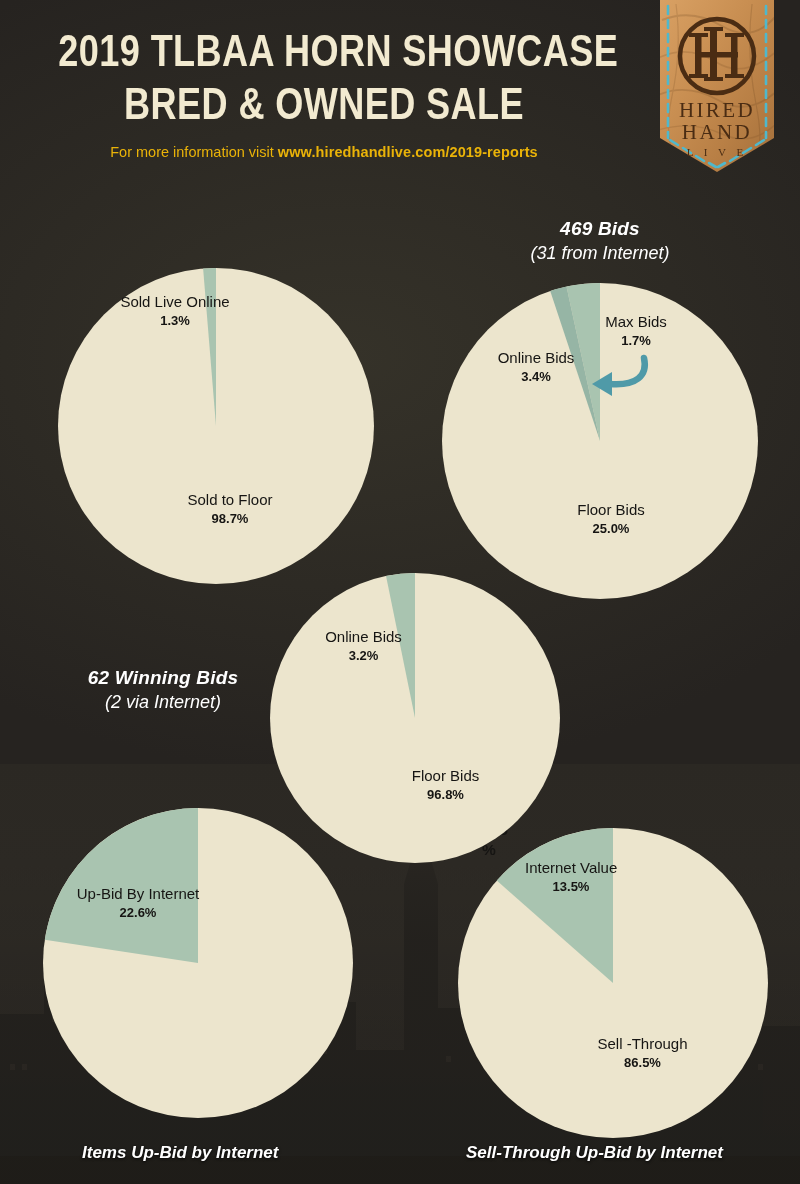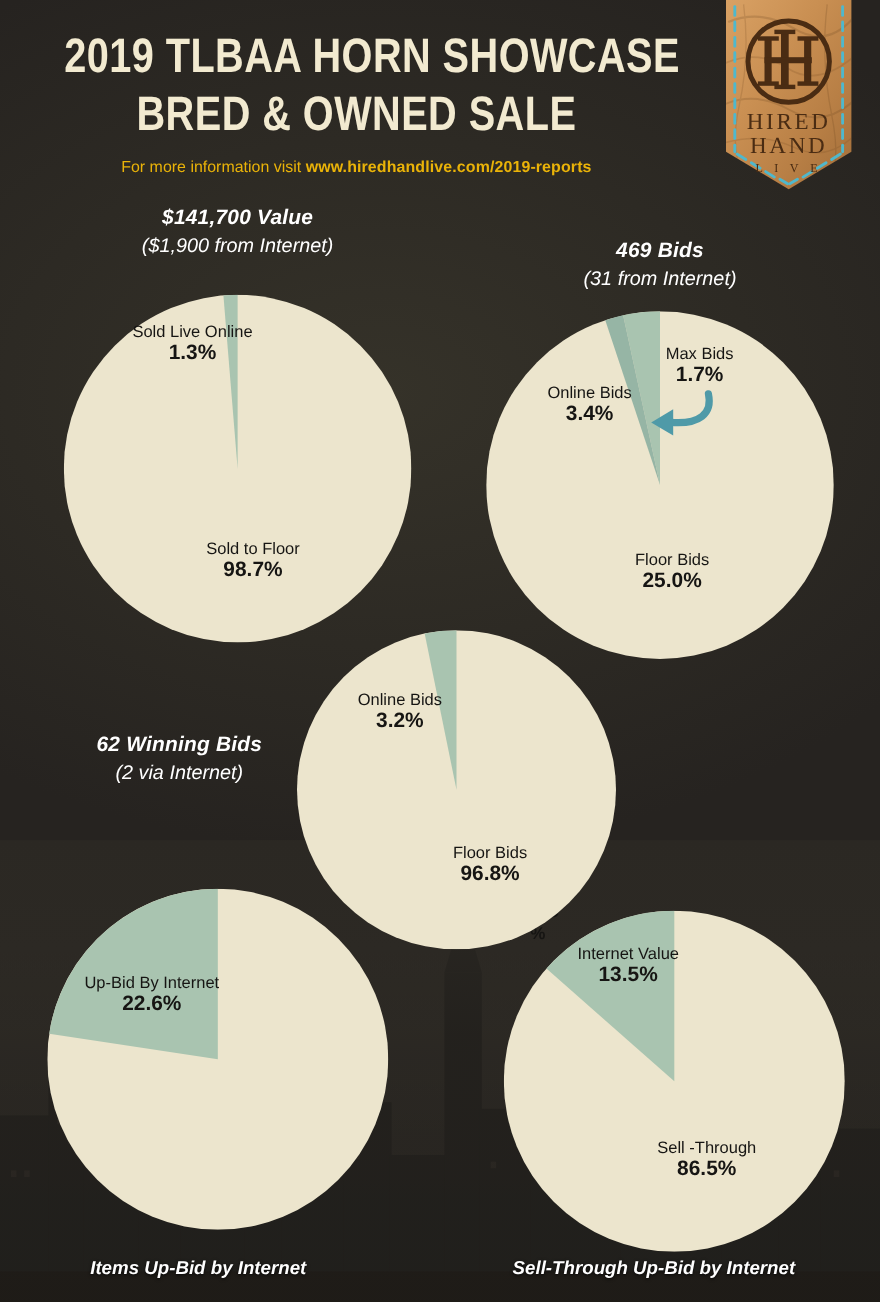--- a/index.html
+++ b/index.html
@@ -34,21 +34,21 @@
 
   
   .ctitle{position:absolute;text-align:center;color:#ffffff;font-style:italic;white-space:nowrap;}
   .ctitle .l1{font-weight:bold;font-size:19px;line-height:25px;letter-spacing:.2px;}
   .ctitle .l2{font-size:18px;line-height:25px;}
 
   
   .pie{position:absolute;}
   .slice-label{position:absolute;text-align:center;color:#161513;line-height:19px;white-space:nowrap;}
   .slice-label .nm{font-size:15px;}
-  .slice-label .pc{font-size:19px;font-weight:bold;}
+  .slice-label .pc{font-size:13px;font-weight:bold;}
 
   
   .ghost{position:absolute;color:#161513;font-size:15.5px;font-weight:bold;line-height:19px;text-align:center;}
 
   
   .caption{position:absolute;color:#ffffff;font-style:italic;font-weight:bold;font-size:17px;white-space:nowrap;
     text-shadow:0 1px 3px rgba(0,0,0,.85);}
 </style>
 </head>
 <body>
@@ -181,24 +181,20 @@
       <rect x="52" y="77" width="19" height="4"></rect>
     </g>
     <text x="65" y="117" text-anchor="middle" fill="#4a2c13" font-family="Liberation Serif, serif" font-size="21" letter-spacing="2.4">HIRED</text>
     <text x="65" y="139" text-anchor="middle" fill="#4a2c13" font-family="Liberation Serif, serif" font-size="21" letter-spacing="2.4">HAND</text>
     <text x="65" y="156" text-anchor="middle" fill="#4a2c13" font-family="Liberation Serif, serif" font-size="11" letter-spacing="4">L I V E</text>
   </svg>
 
   <div class="ghost" style="left:495px;top:820px;">.5</div>
   <div class="ghost" style="left:482px;top:840px;">%</div>
 
-  <div class="ctitle" style="left:36px;top:186px;width:360px;">
-    <div class="l1">$141,700 Value</div>
-    <div class="l2">($1,900 from Internet)</div>
-  </div>
   <svg class="pie" style="left:58px;top:268px;width:316px;height:316px;" viewBox="0 0 316 316">
     <circle cx="158" cy="158" r="158" fill="#ece5cd"></circle>
     <path d="M158,158 L158.00,0.00 A158,158 0 0,0 145.11,0.53 Z" fill="#a9c4b0"></path>
   </svg>
   <div class="slice-label" style="left:110px;top:292px;width:130px;">
     <div class="nm">Sold Live Online</div>
     <div class="pc">1.3%</div>
   </div>
   <div class="slice-label" style="left:165px;top:490px;width:130px;">
     <div class="nm">Sold to Floor</div>

